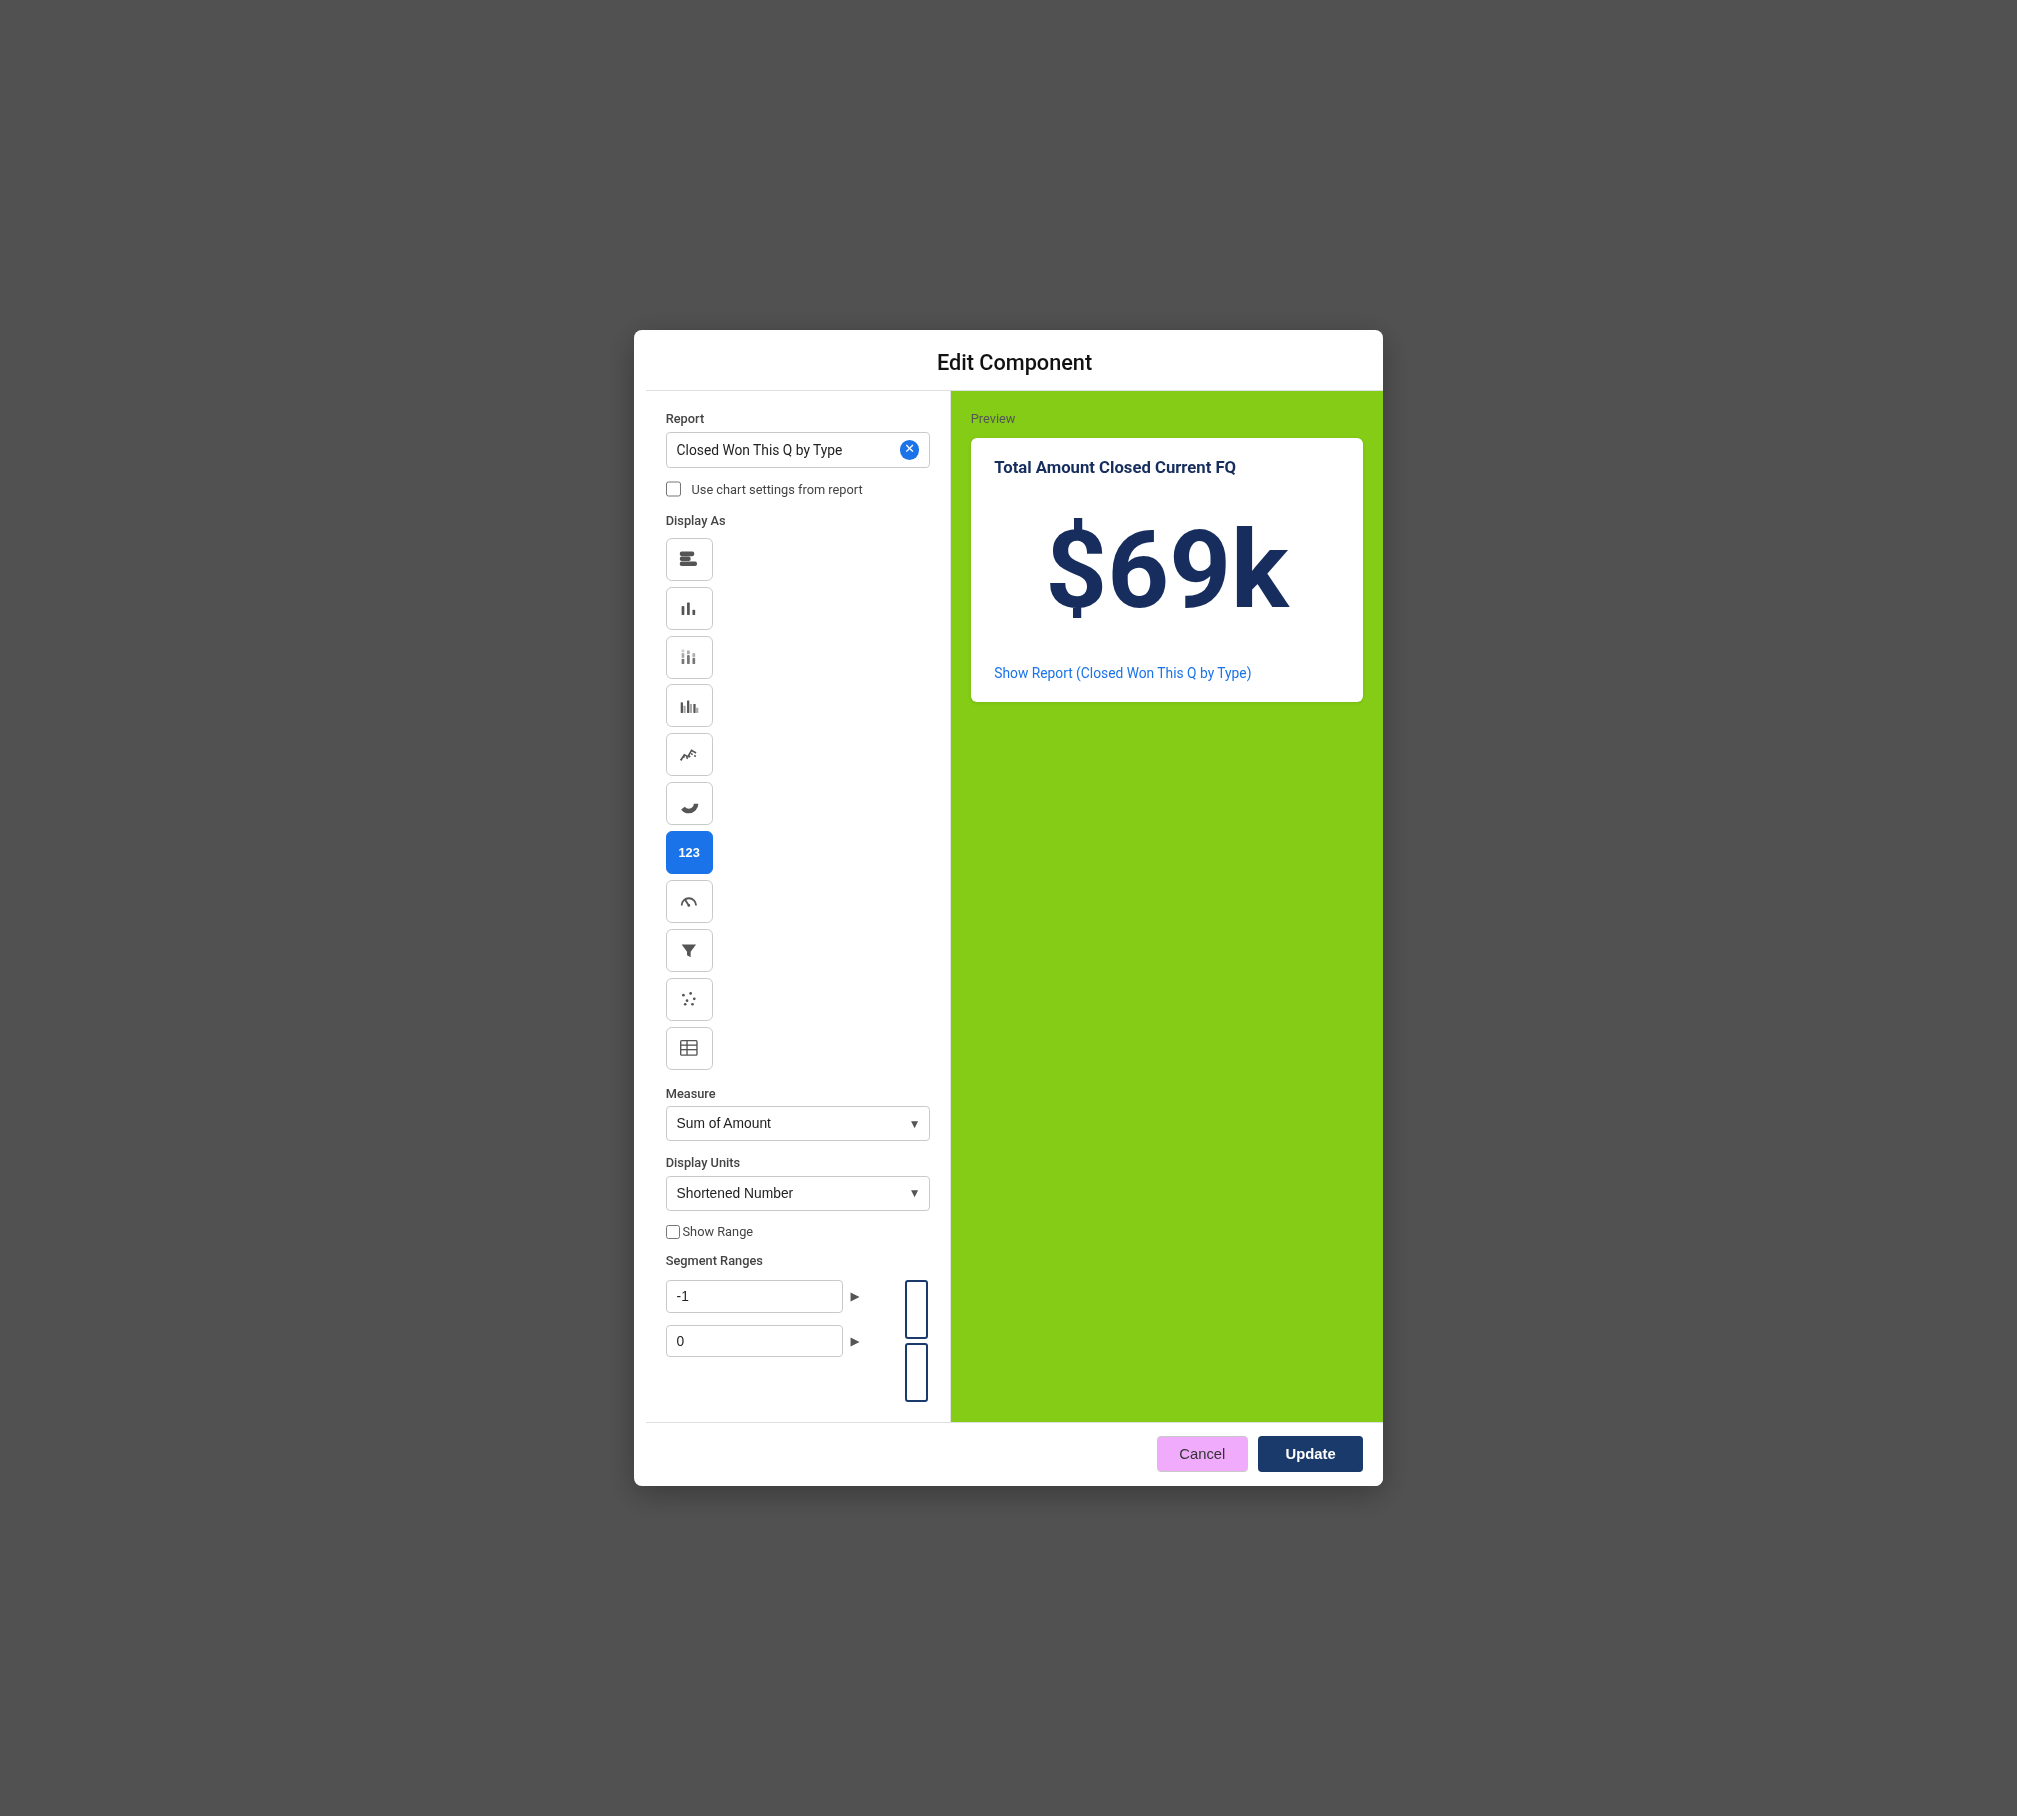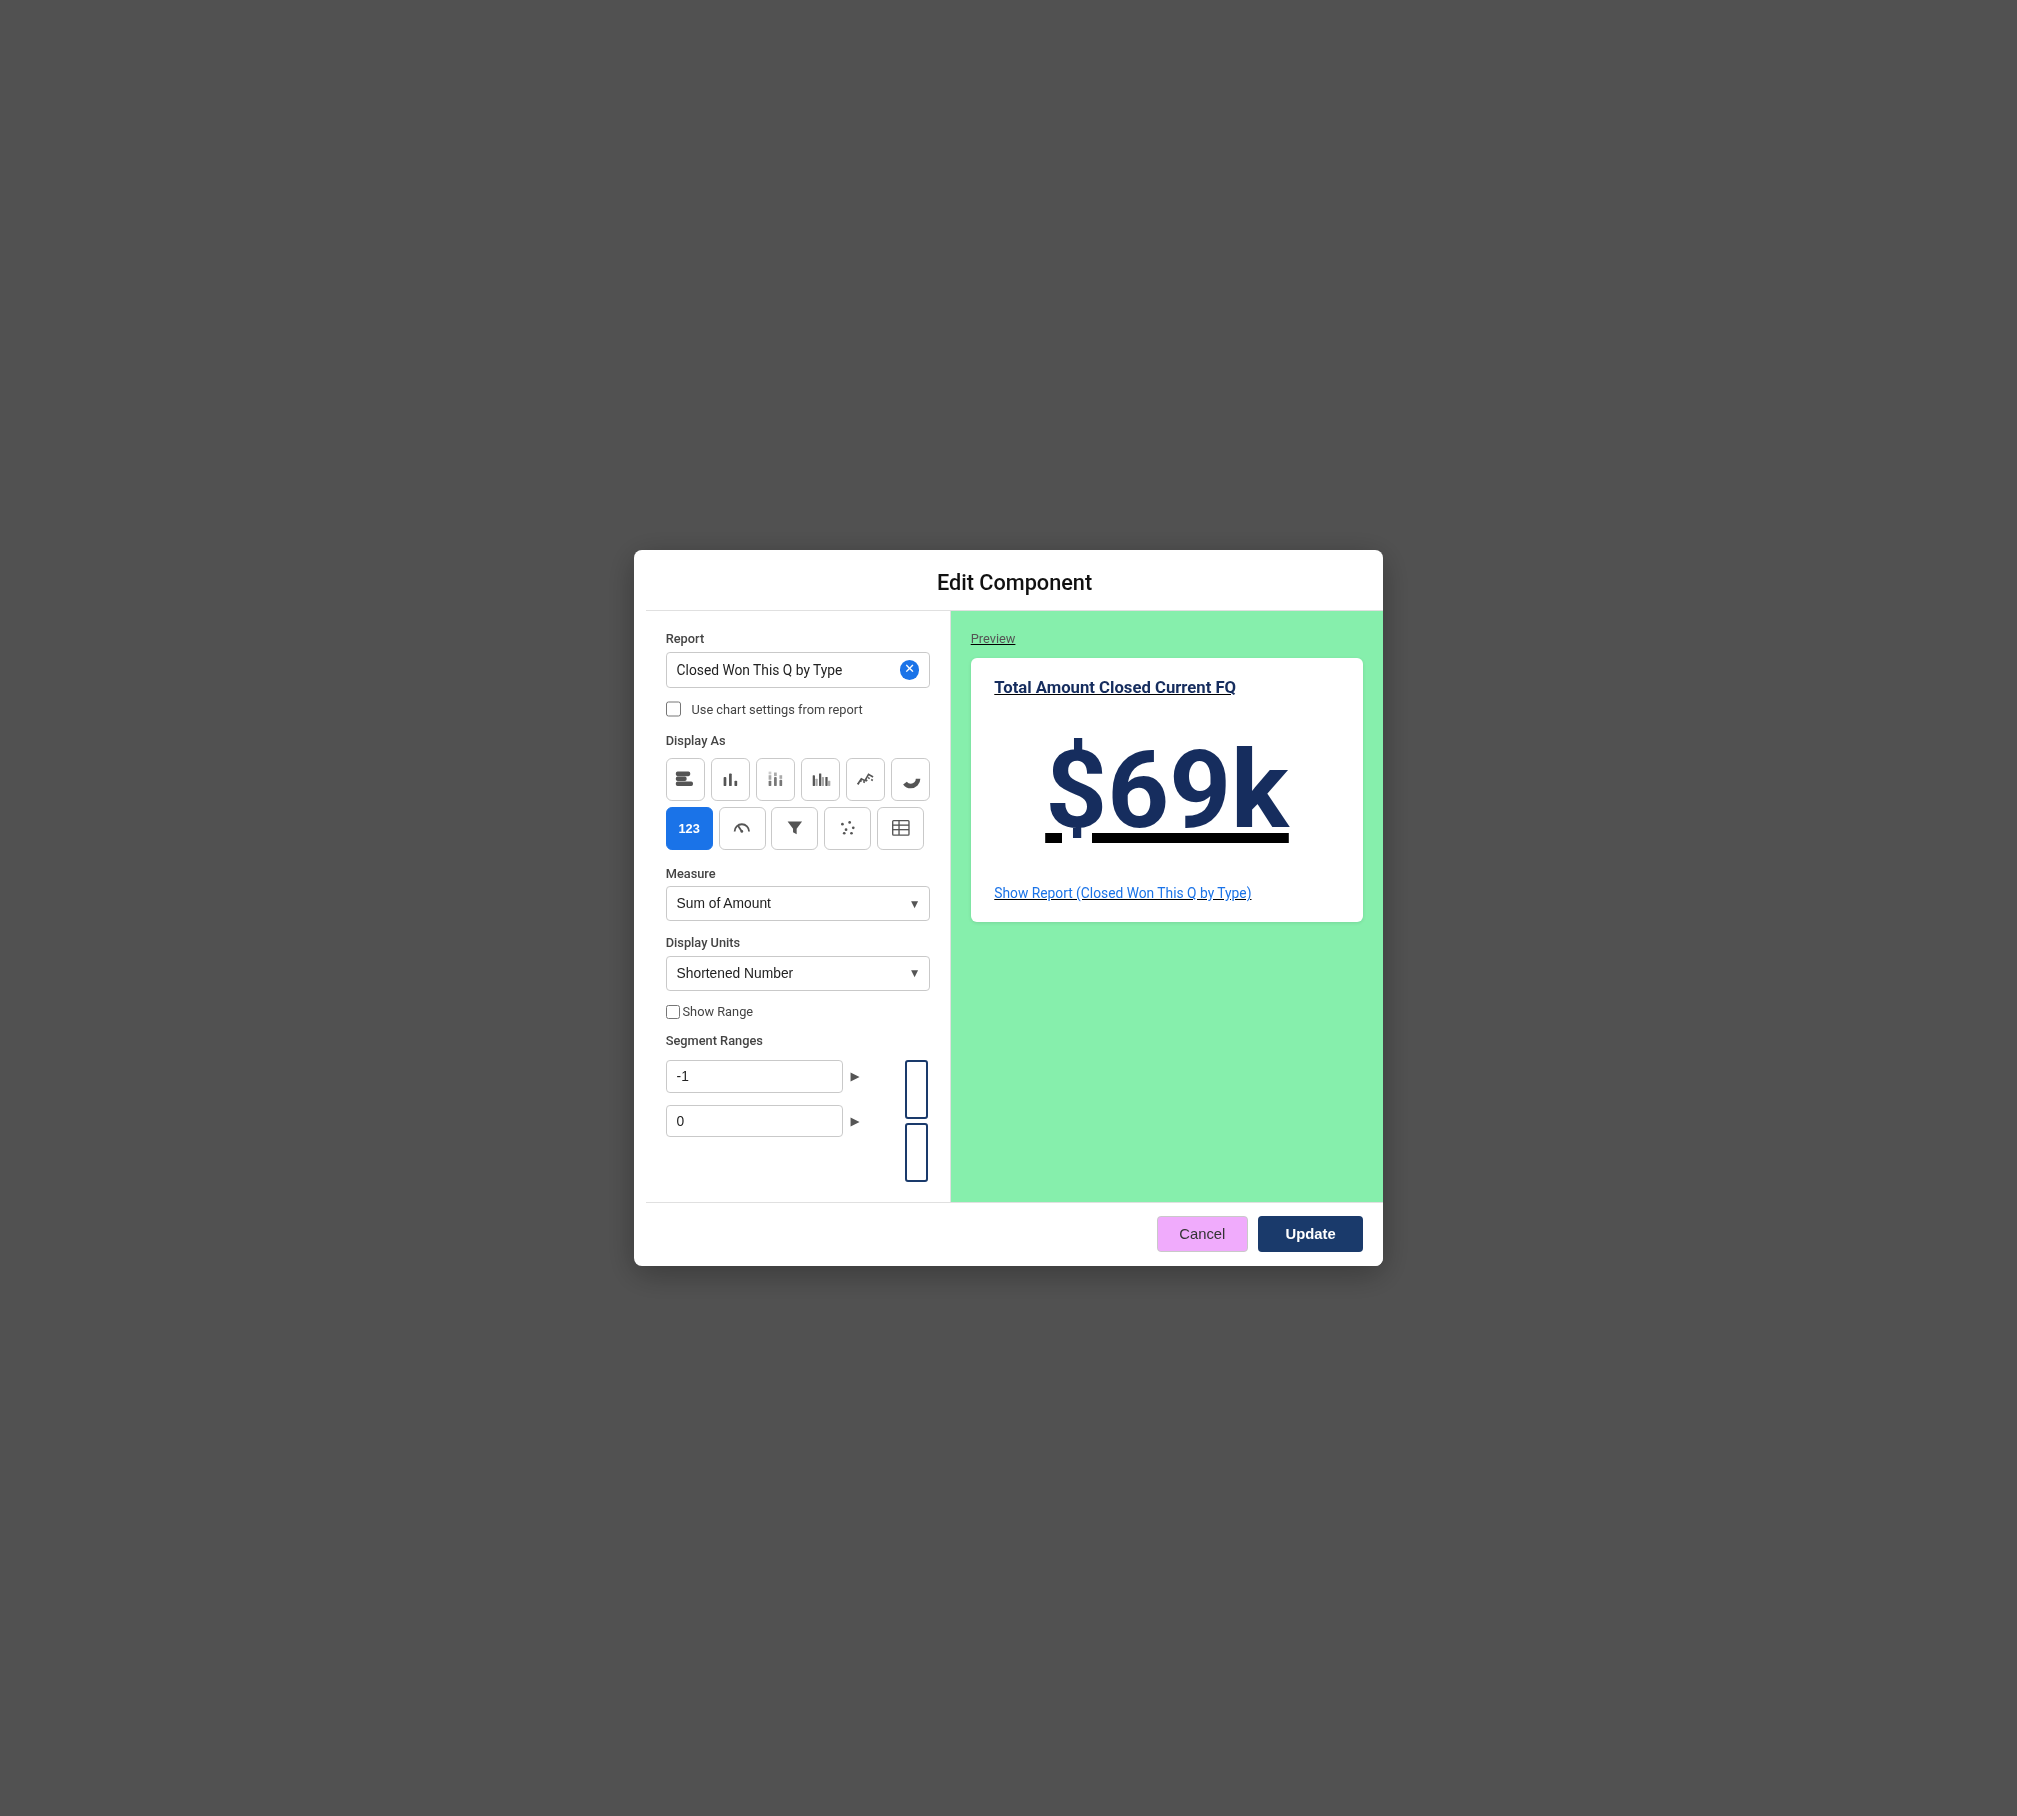--- a/index.html
+++ b/index.html
@@ -245,24 +245,23 @@
       width: 23.6px;
       height: 59px;
       border: 2px solid #1a3a6b;
       border-radius: 3px;
       background: #fff;
     }
 
     
     .right-panel {
       flex: 1;
-      background: #86efac;
+      background: #84cc16;
       padding: 19.7px;
       overflow-y: auto;
-      text-decoration: underline;
     }
 
     .preview-label {
       font-size: 12.8px;
       color: #555;
       margin-bottom: 11.8px;
     }
 
     .preview-card {
       background: #fff;
@@ -326,20 +325,21 @@
     }
 
     .display-as-wrapper {
       margin-bottom: 15.8px;
     }
 
     .icon-row {
       display: flex;
       gap: 5.9px;
       margin-bottom: 5.9px;
+      flex-direction: column;
     }
   </style>
 </head>
 <body>
 
 <div class="modal-overlay">
   <div class="modal">
 
     <div class="modal-header">
       <h2>Edit Component</h2>

